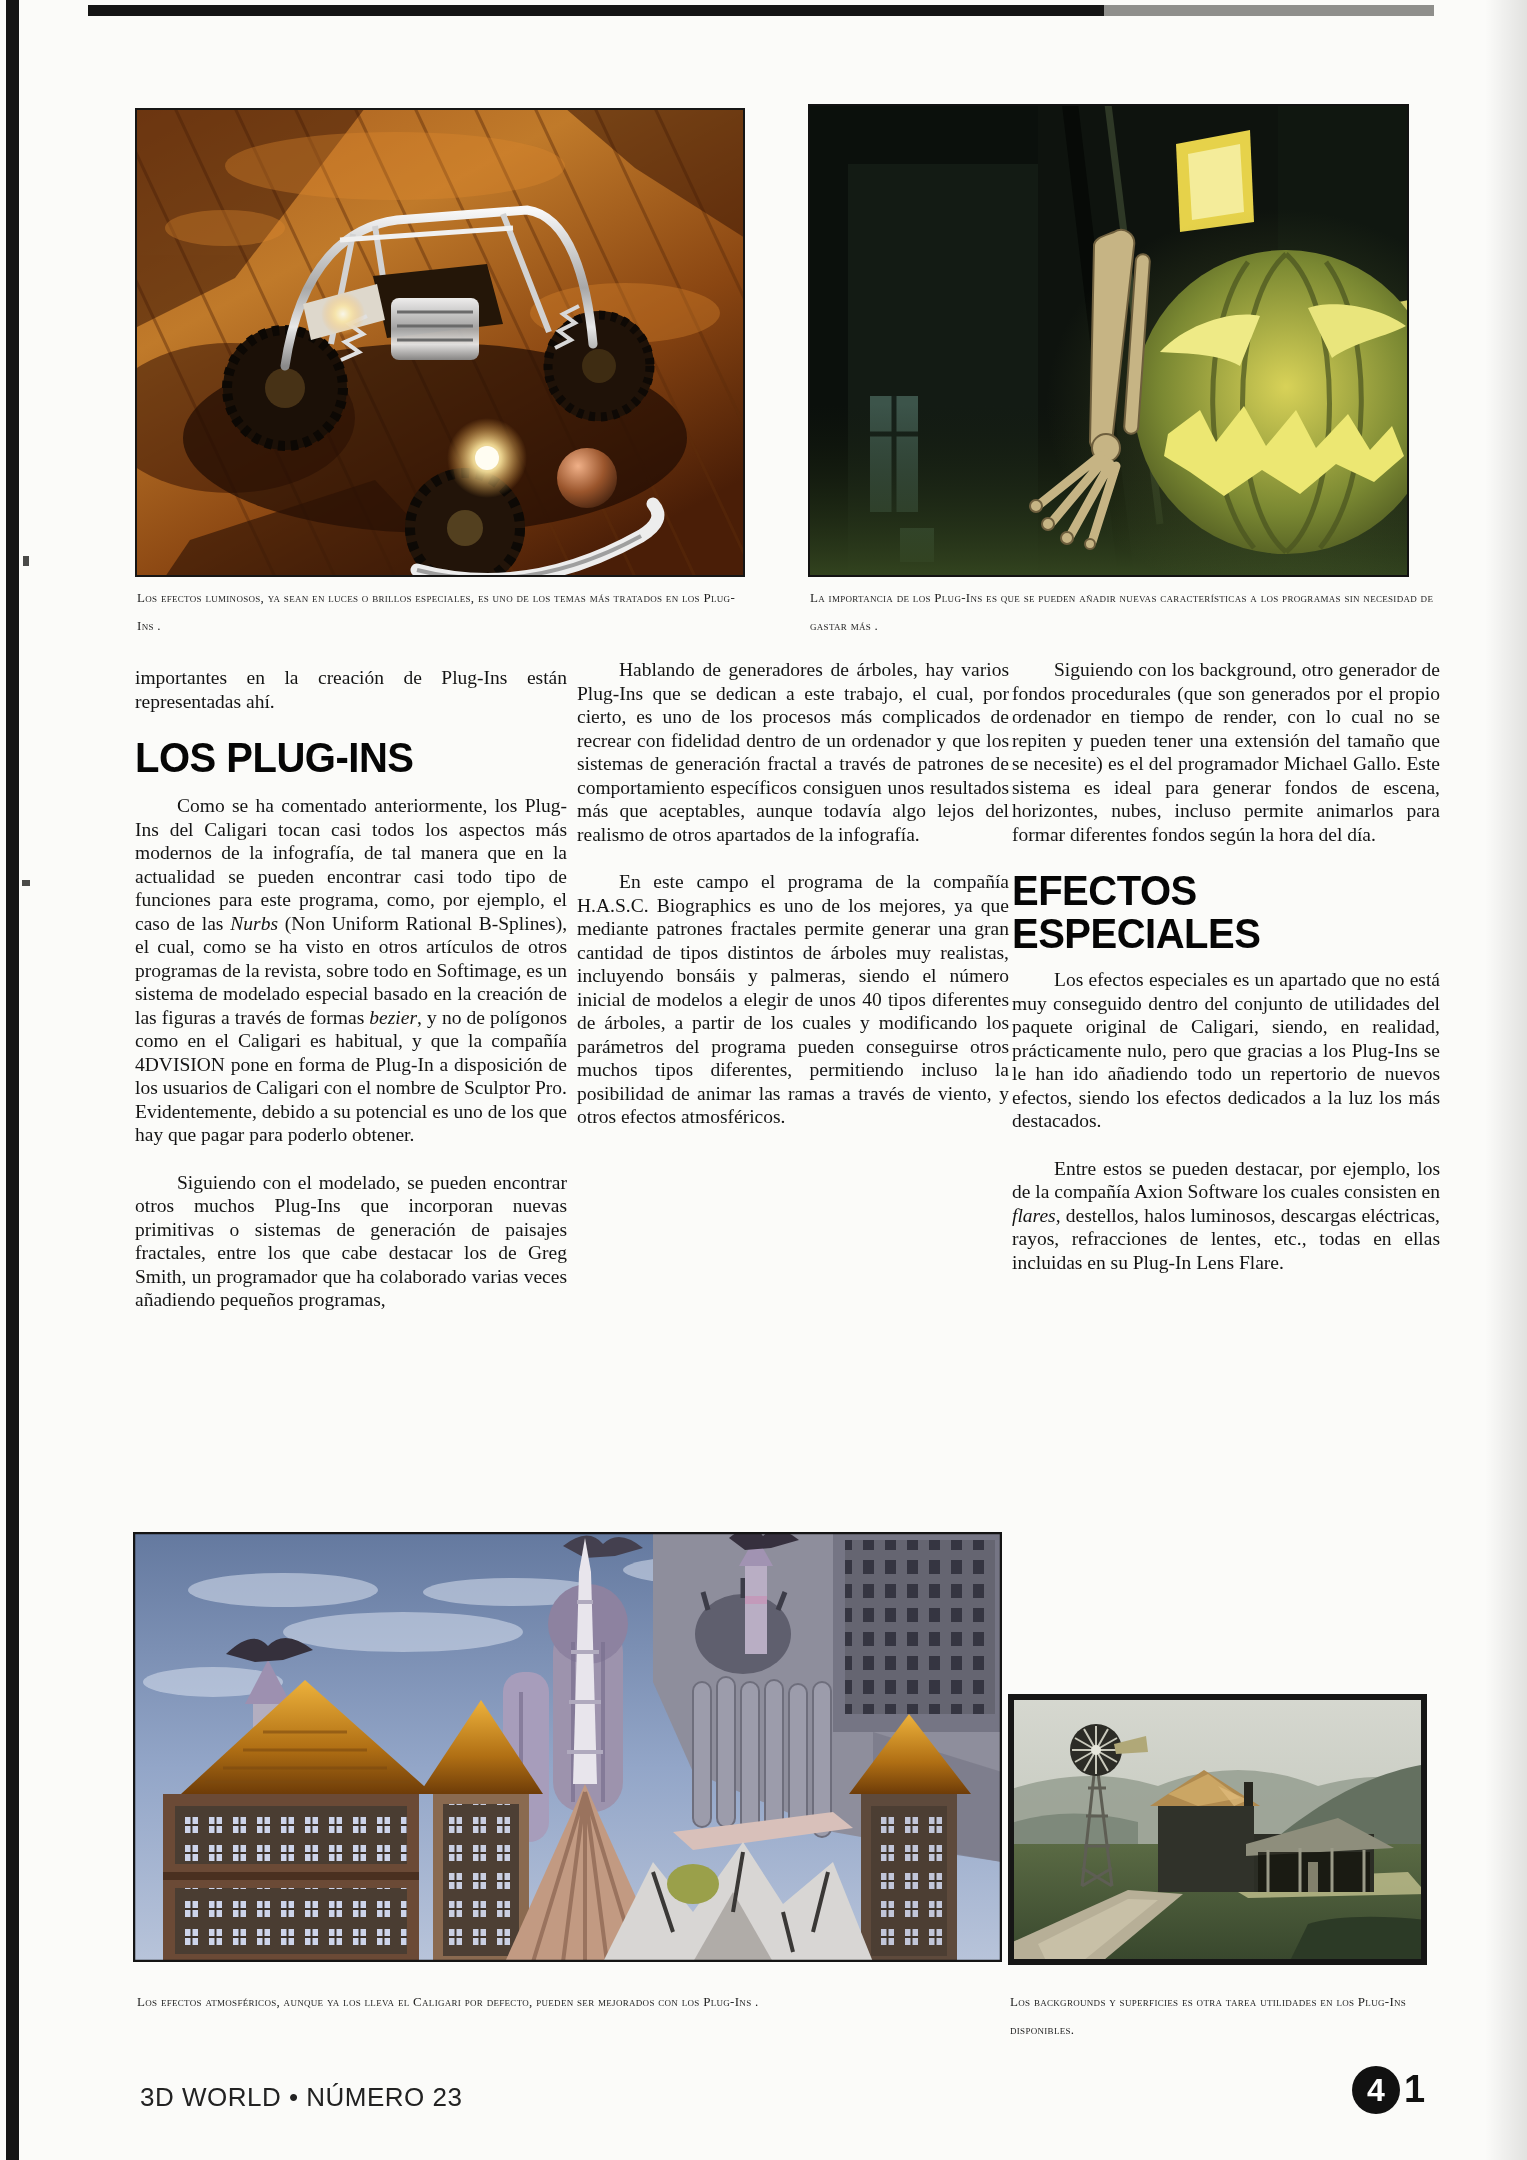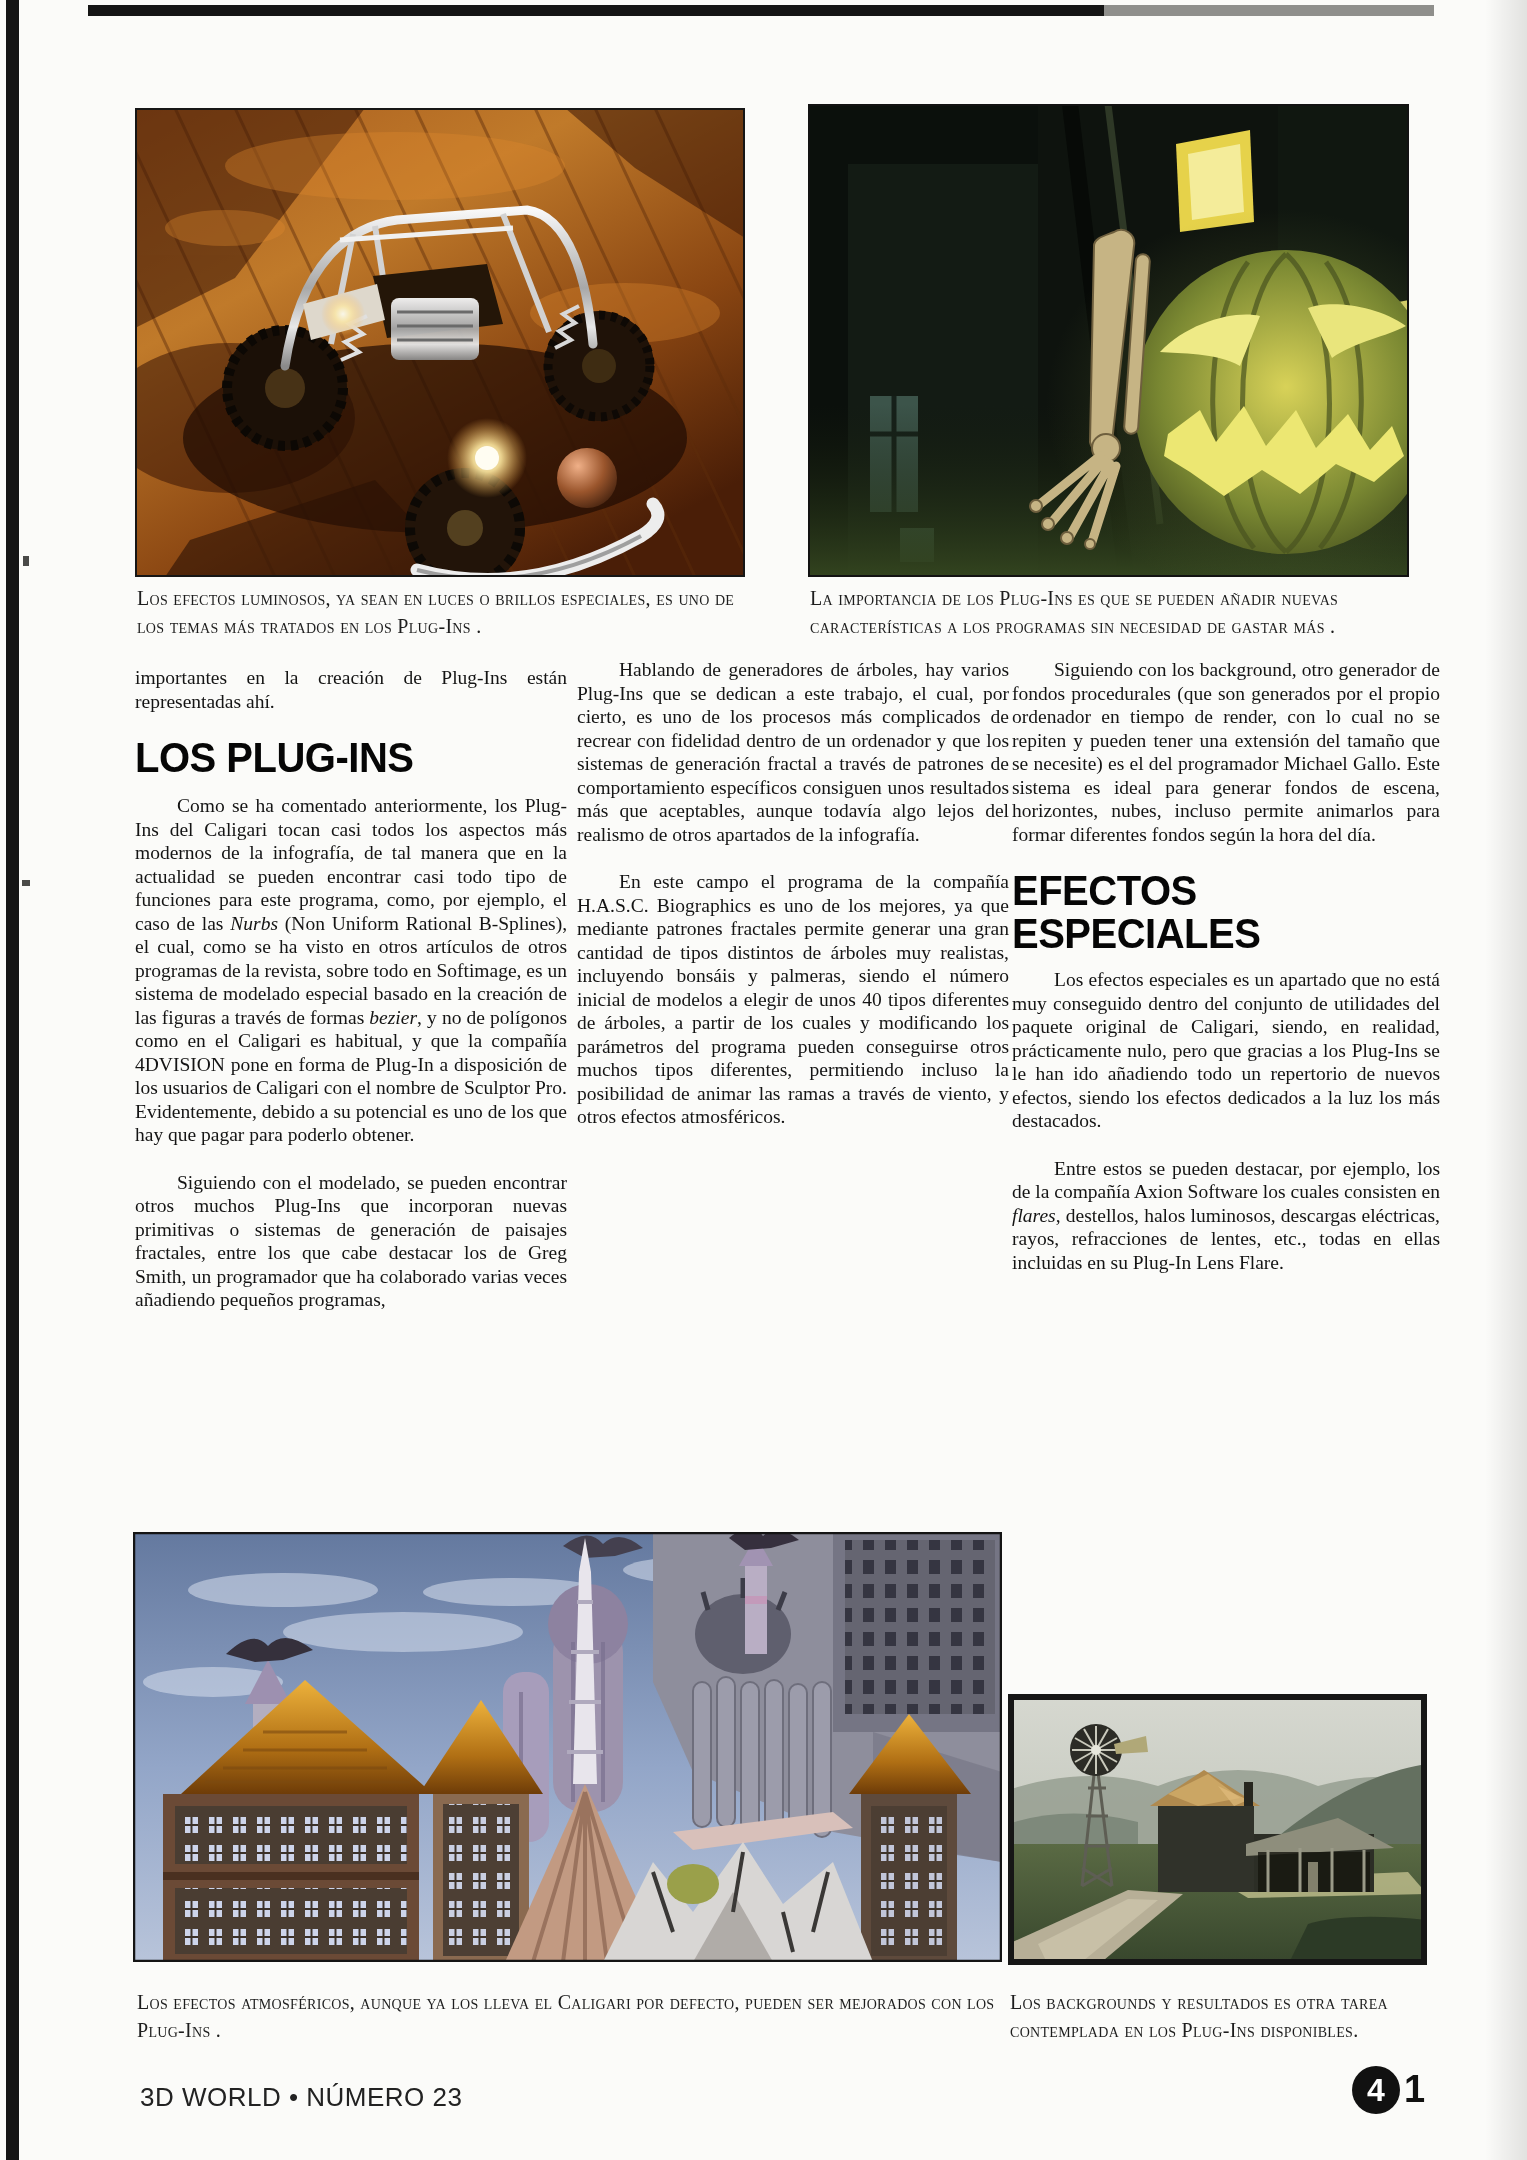--- a/index.html
+++ b/index.html
@@ -5,21 +5,21 @@
   html,body{margin:0;padding:0;background:#d8d8d4;}
   .page{position:relative;width:1527px;height:2160px;margin:0 auto;background:#fbfbf9;
         font-family:"Liberation Serif", serif;color:#151515;overflow:hidden;}
   .scanbar{position:absolute;background:#151515;}
   .scanbar.gray{background:#8f8f8c;}
   .edge-shade{position:absolute;right:0;top:0;width:42px;height:2160px;
         background:linear-gradient(to right,rgba(0,0,0,0),rgba(0,0,0,0.10));}
   .speck{position:absolute;background:#4a4a48;}
   .fig{position:absolute;}
   .fig svg{display:block;}
-  .caption{position:absolute;font-variant:small-caps;font-size:20px;line-height:28px;
+  .caption{position:absolute;font-variant:small-caps;font-size:13px;line-height:28px;
         color:#1d1d1d;letter-spacing:.3px;}
   .col{position:absolute;top:658px;width:432px;text-align:justify;font-size:19.5px;
         line-height:23.5px;color:#141414;}
   .col p{margin:0 0 24px 0;text-indent:42px;}
   .col p.cont{text-indent:0;margin-top:8px;}
   .headline{font-family:"Liberation Sans", sans-serif;font-weight:900;color:#060606;
         font-size:40px;line-height:41px;letter-spacing:-0.5px;margin:10px 0 16px 0;
         transform:scaleY(1.04);transform-origin:left top;}
   .footer-left{position:absolute;left:140px;top:2082px;font-family:"Liberation Sans", sans-serif;
         font-size:26px;letter-spacing:.5px;color:#222;}
@@ -333,19 +333,19 @@
           <path d="M88 56 L88 32 M88 56 L100 35 M88 56 L109 44 M88 56 L112 56 M88 56 L109 68 M88 56 L100 77 M88 56 L88 80 M88 56 L76 77 M88 56 L67 68 M88 56 L64 56 M88 56 L67 44 M88 56 L76 35"></path>
         </g>
         <circle cx="88" cy="56" r="5" fill="#e8e8dc"></circle>
         <polygon points="106,50 138,42 140,58 108,60" fill="#b0a878"></polygon>
       </g>
       <rect x="3" y="3" width="413" height="265" fill="none" stroke="#161616" stroke-width="6"></rect>
     </svg>
   </div>
 
   <div class="caption" style="left:137px;top:1988px;width:866px;">Los efectos atmosféricos, aunque ya los lleva el Caligari por defecto, pueden ser mejorados con los Plug-Ins .</div>
-  <div class="caption" style="left:1010px;top:1988px;width:428px;">Los backgrounds y resultados es otra tarea contemplada en los Plug-Ins disponibles.</div>
+  <div class="caption" style="left:1010px;top:1988px;width:428px;">Los backgrounds y superficies es otra tarea utilidades en los Plug-Ins disponibles.</div>
 
   <div class="footer-left">3D WORLD • NÚMERO 23</div>
   <div class="page-badge">4</div>
   <div class="page-num-rest">1</div>
 
 </div>
 
 </body></html>

